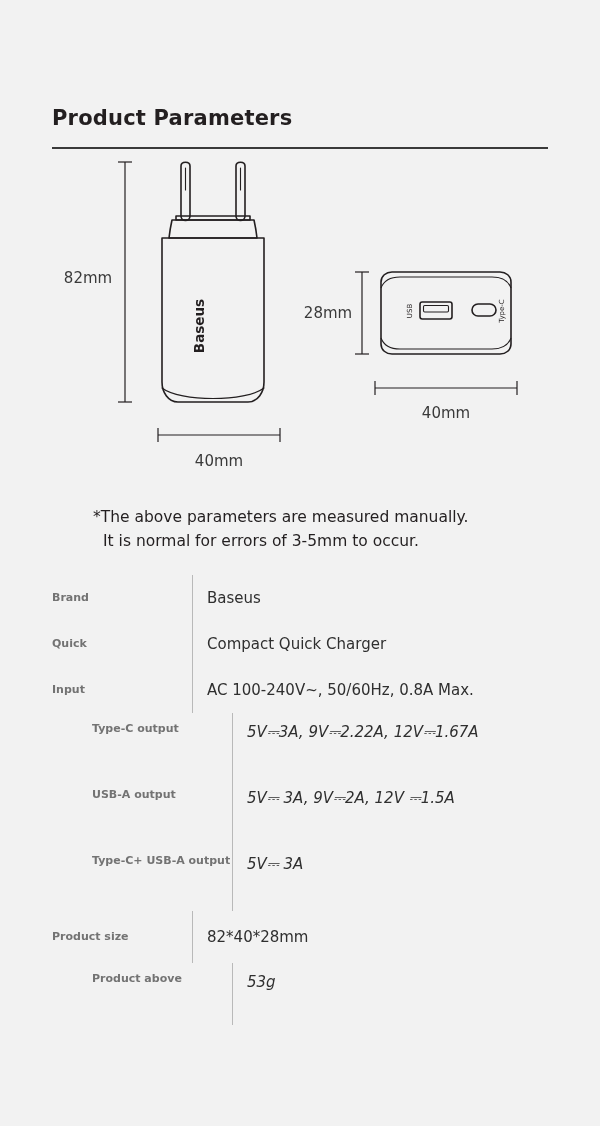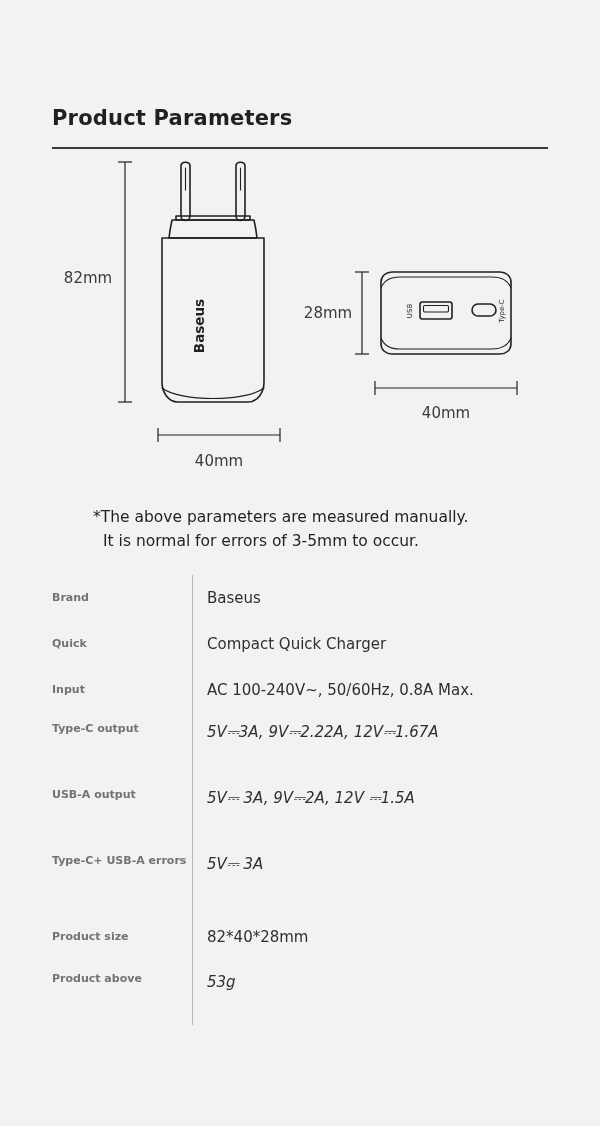--- a/index.html
+++ b/index.html
@@ -86,20 +86,21 @@
     line-height: 1.32;
     color: #737373;
     display: flex;
     align-items: center;
     padding: 6px 0;
     box-sizing: border-box;
   }
   .spec-key.top {
     align-items: flex-start;
     padding-top: 9px;
+    margin-left: 40px;
   }
   .spec-sep {
     flex: 0 0 1px;
     width: 1px;
     background: #b9b9b9;
   }
   .spec-val {
     flex: 1 1 auto;
     font-size: 15px;
     line-height: 1.35;
@@ -224,21 +225,21 @@
       <div class="spec-val top">5V⎓3A, 9V⎓2.22A, 12V⎓1.67A</div>
     </div>
 
     <div class="spec-row" style="min-height:66px">
       <div class="spec-key top">USB-A output</div>
       <div class="spec-sep"></div>
       <div class="spec-val top">5V⎓ 3A, 9V⎓2A, 12V ⎓1.5A</div>
     </div>
 
     <div class="spec-row" style="min-height:66px">
-      <div class="spec-key top">Type-C+ USB-A errors</div>
+      <div class="spec-key top">Type-C+ USB-A output</div>
       <div class="spec-sep"></div>
       <div class="spec-val top">5V⎓ 3A</div>
     </div>
 
     <div class="spec-row" style="min-height:52px">
       <div class="spec-key">Product size</div>
       <div class="spec-sep"></div>
       <div class="spec-val">82*40*28mm</div>
     </div>
 

